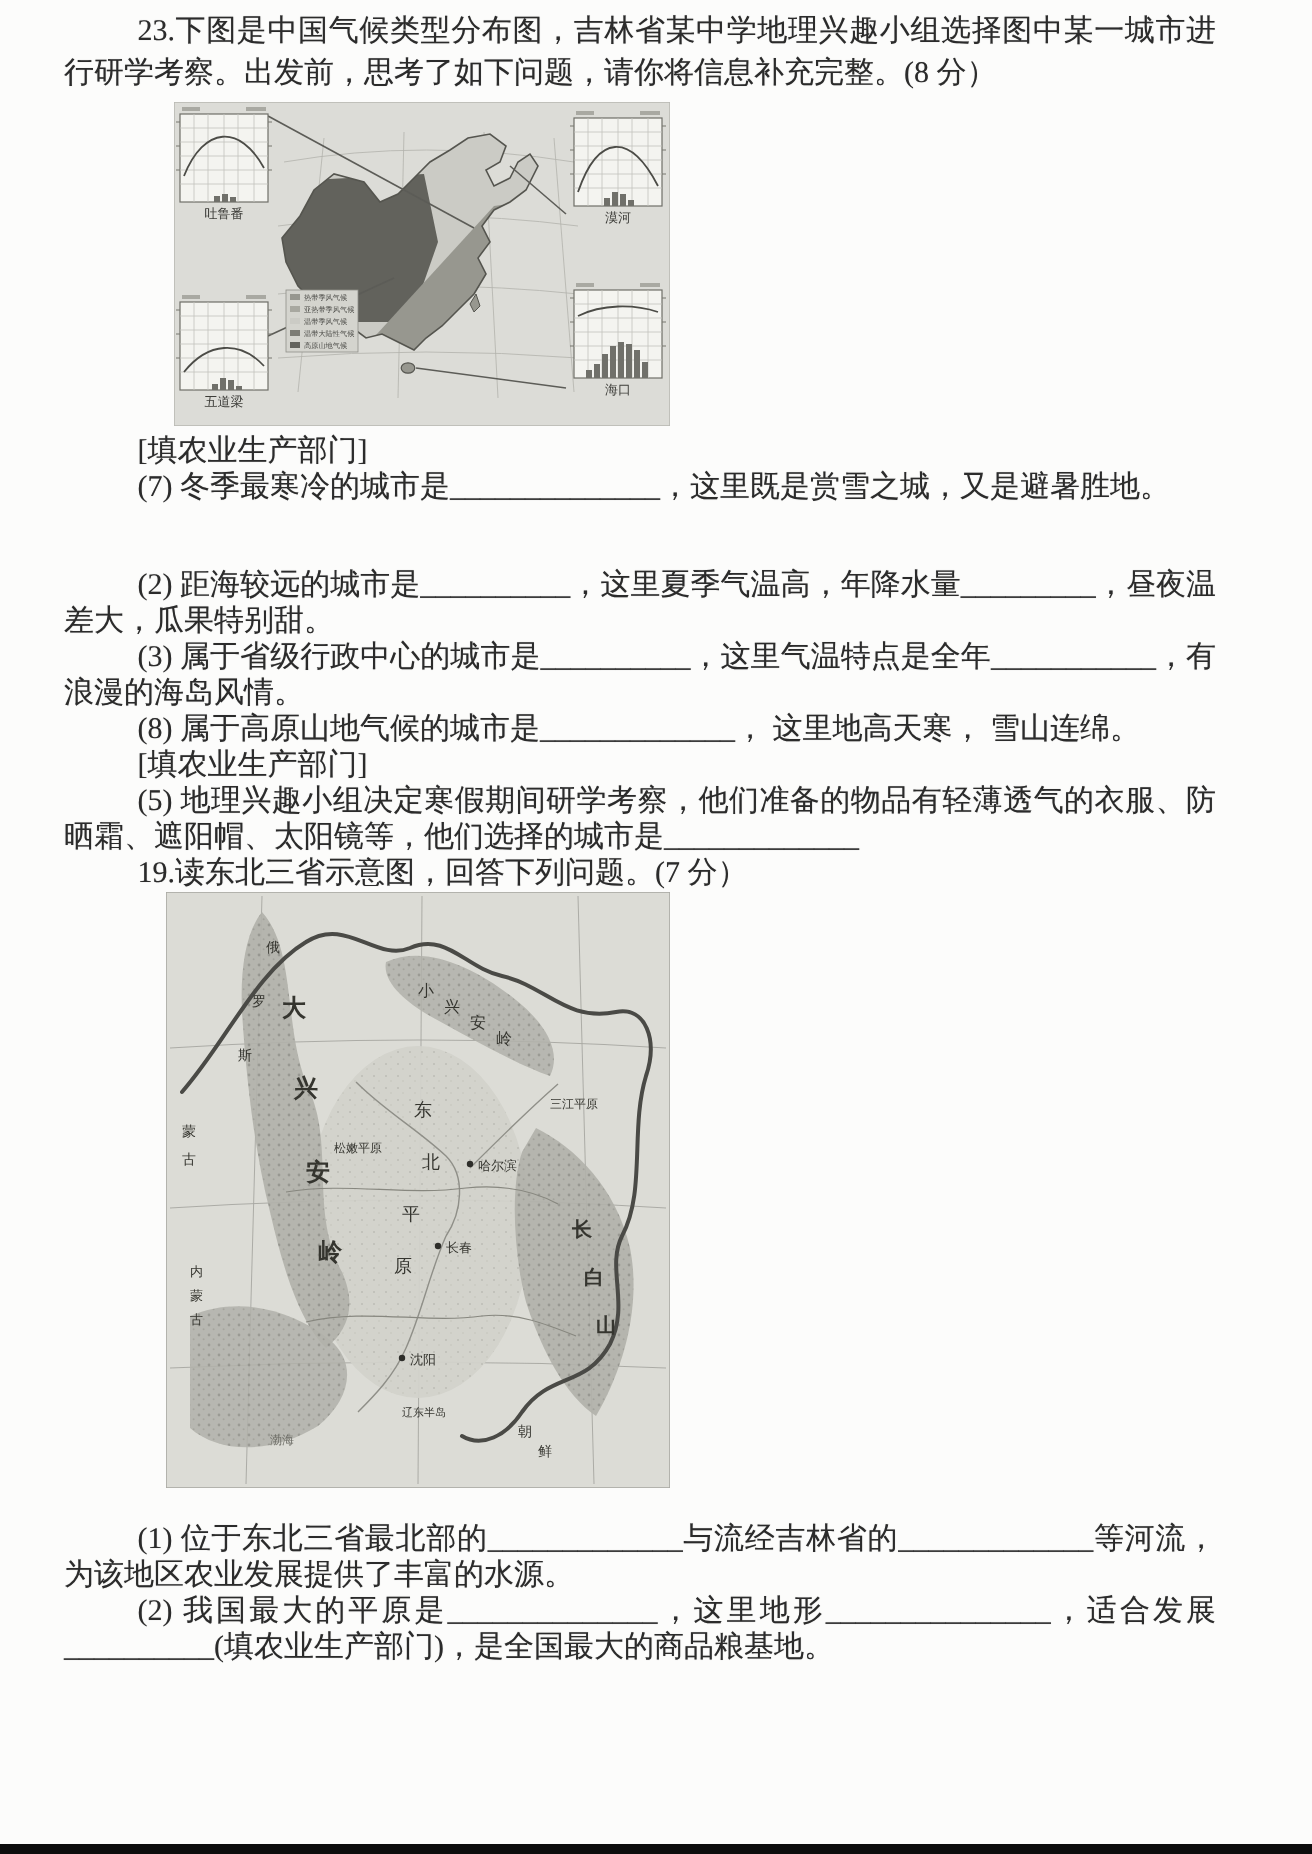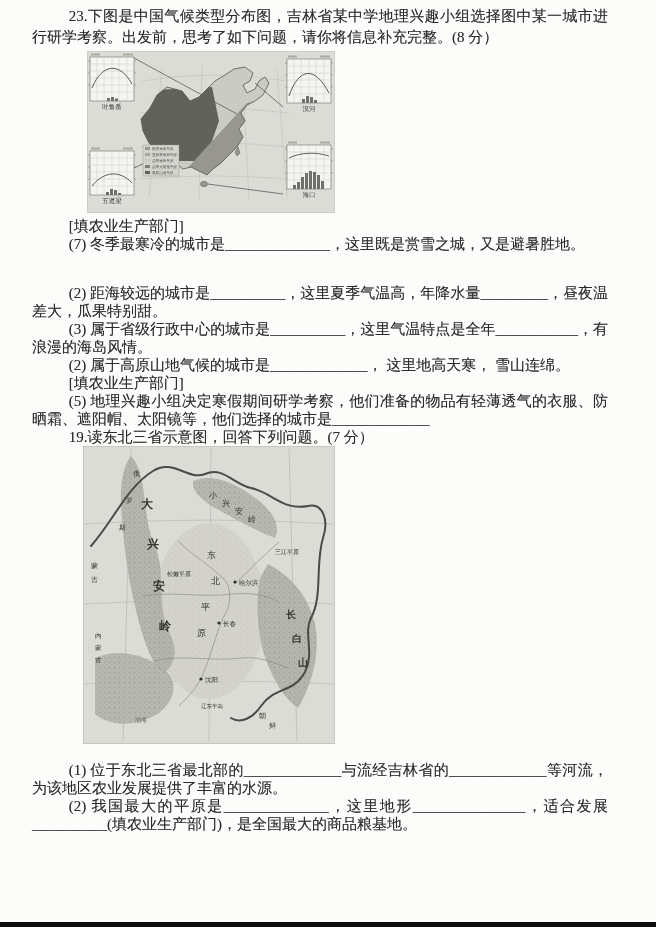--- a/index.html
+++ b/index.html
@@ -217,21 +217,21 @@
         </g>
         <text x="22" y="56" text-anchor="middle" font-size="6.5" fill="#3c3c38">海口</text>
       </g>
     </svg>
   </div>
 
   <p class="item">[填农业生产部门]</p>
   <p class="item">(7) 冬季最寒冷的城市是______________，这里既是赏雪之城，又是避暑胜地。</p>
   <p class="item gap-top">(2) 距海较远的城市是__________，这里夏季气温高，年降水量_________，昼夜温差大，瓜果特别甜。</p>
   <p class="item">(3) 属于省级行政中心的城市是__________，这里气温特点是全年___________，有浪漫的海岛风情。</p>
-  <p class="item">(2) 属于高原山地气候的城市是_____________， 这里地高天寒， 雪山连绵。</p>
+  <p class="item">(8) 属于高原山地气候的城市是_____________， 这里地高天寒， 雪山连绵。</p>
   <p class="item">[填农业生产部门]</p>
   <p class="item">(5) 地理兴趣小组决定寒假期间研学考察，他们准备的物品有轻薄透气的衣服、防晒霜、遮阳帽、太阳镜等，他们选择的城市是_____________</p>
   <p class="item">19.读东北三省示意图，回答下列问题。(7 分）</p>
 
   <div class="fig2">
     <svg width="252" height="298" viewBox="0 0 252 298">
       <defs>
         <pattern id="speck" width="5" height="5" patternUnits="userSpaceOnUse">
           <rect width="5" height="5" fill="#b1b1aa"></rect>
           <circle cx="1.5" cy="1.5" r="0.7" fill="#90908a"></circle>

